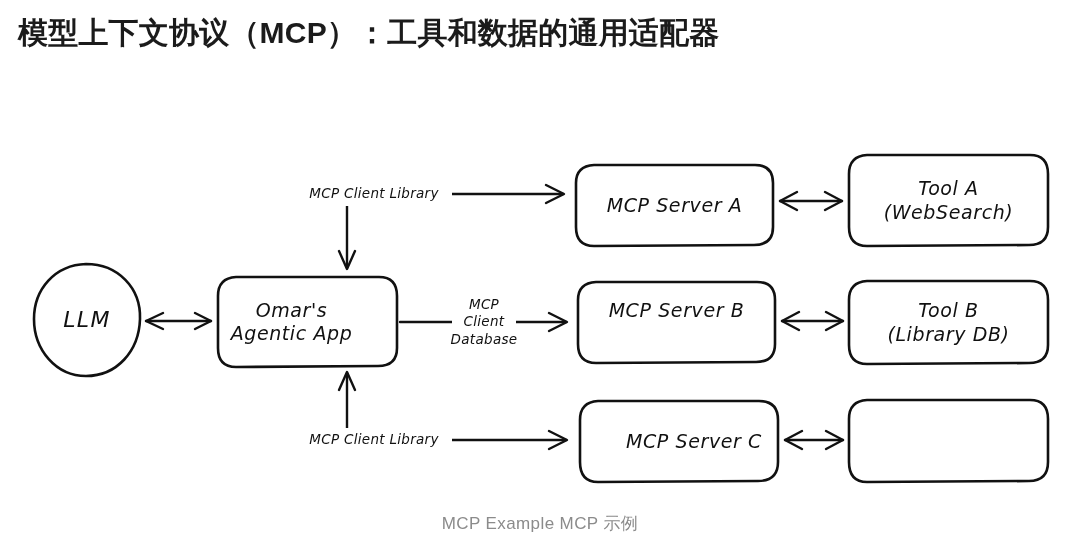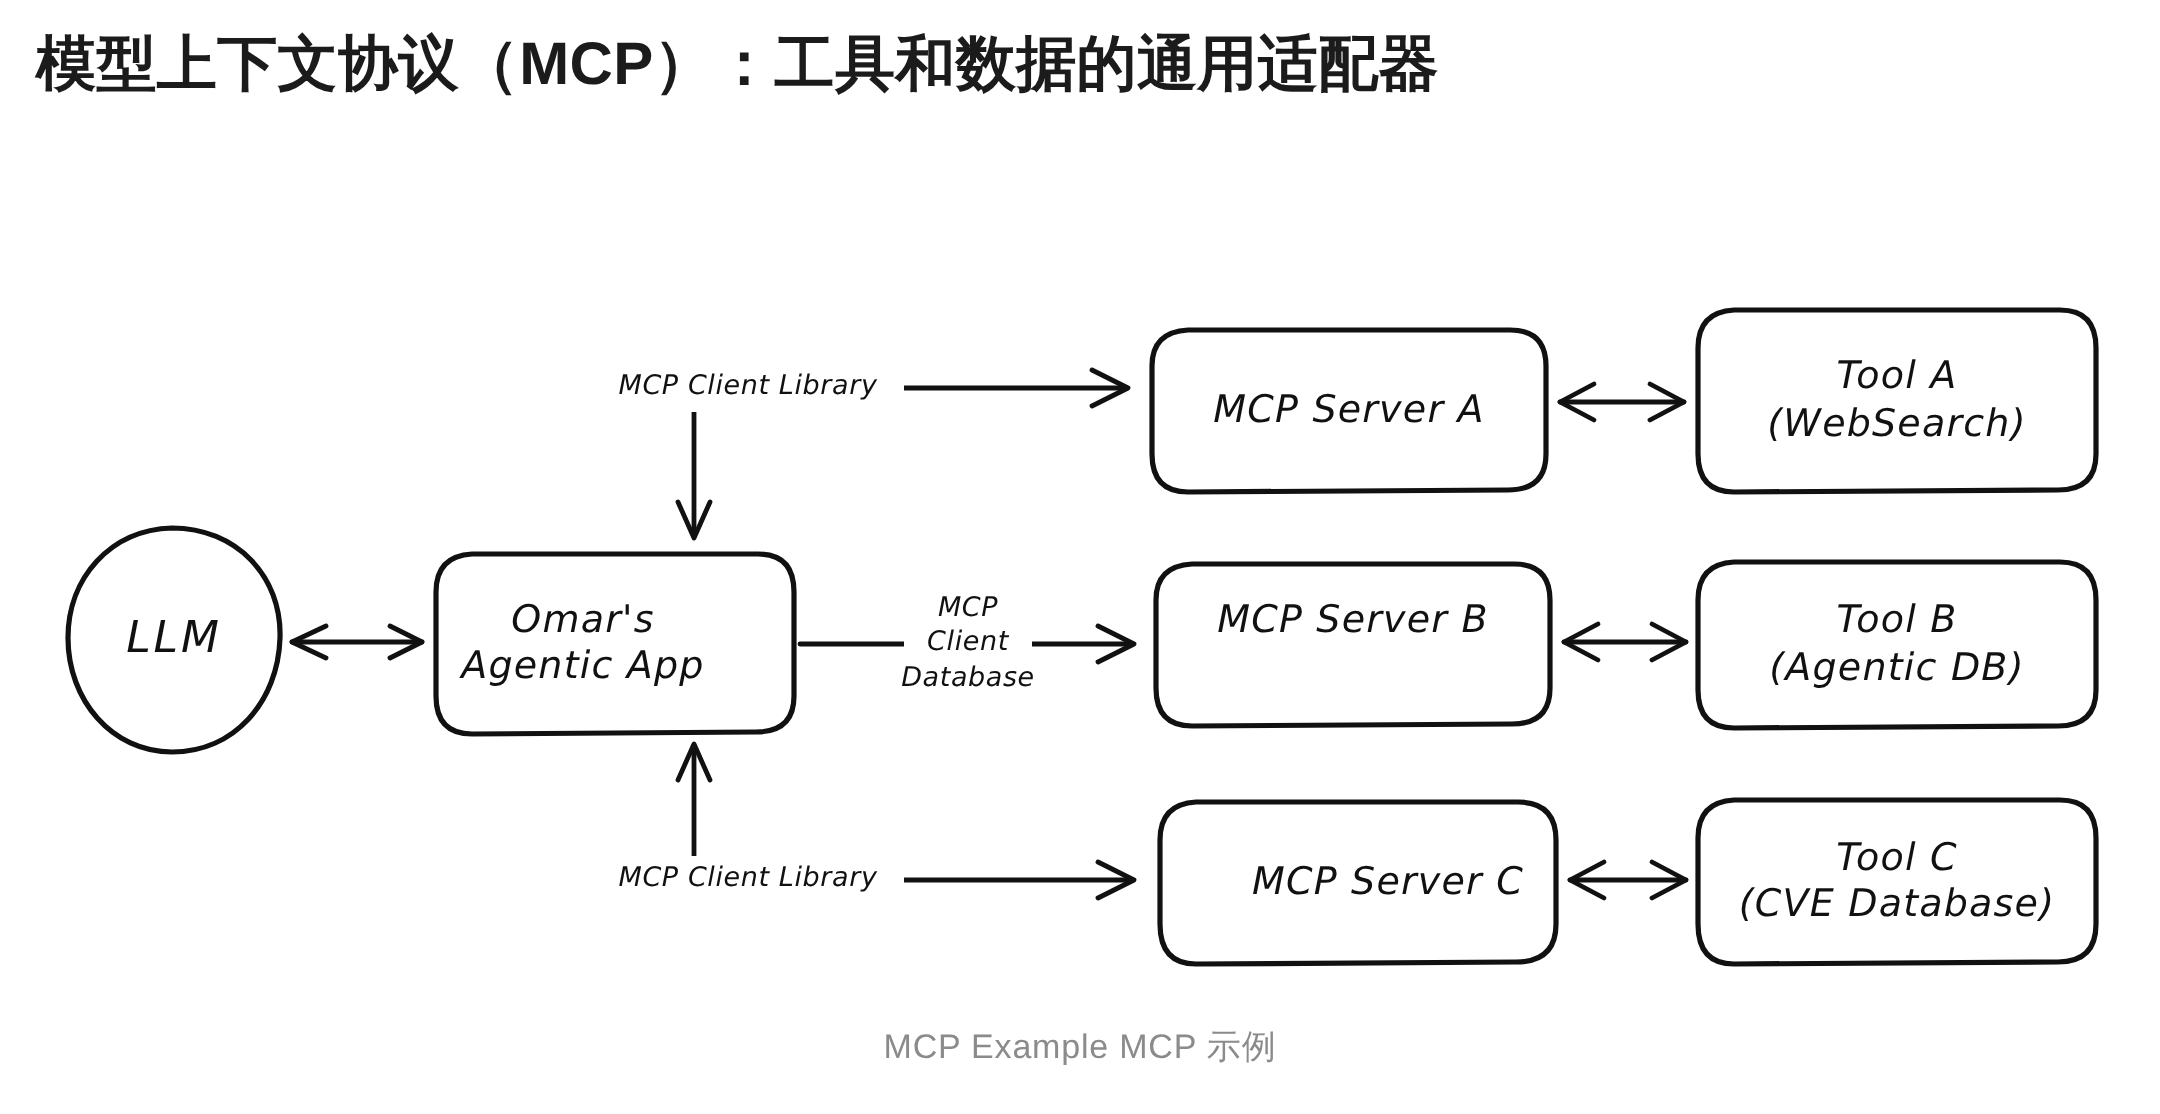--- a/index.html
+++ b/index.html
@@ -247,27 +247,23 @@
       <span class="ln">MCP Server C</span>
     </div>
 
     <div class="node-label" style="left:849px; top:155px; width:199px; height:91px;">
       <span class="ln">Tool A</span>
       <span class="ln">(WebSearch)</span>
     </div>
 
     <div class="node-label" style="left:849px; top:281px; width:199px; height:83px;">
       <span class="ln">Tool B</span>
-      <span class="ln">(Agentic DB)</span>
-    </div>
-
-    <div class="node-label" style="left:849px; top:400px; width:199px; height:82px;">
-      <span class="ln">Tool C</span>
-      <span class="ln">(CVE Database)</span>
-    </div>
+      <span class="ln">(Library DB)</span>
+    </div>
+
 
     <div class="edge-label" style="left:296px; top:182px; width:156px; height:24px;">
       <span class="ln">MCP Client Library</span>
     </div>
 
     <div class="edge-label" style="left:452px; top:288px; width:64px; height:68px;">
       <span class="ln">MCP</span>
       <span class="ln">Client</span>
       <span class="ln">Database</span>
     </div>

